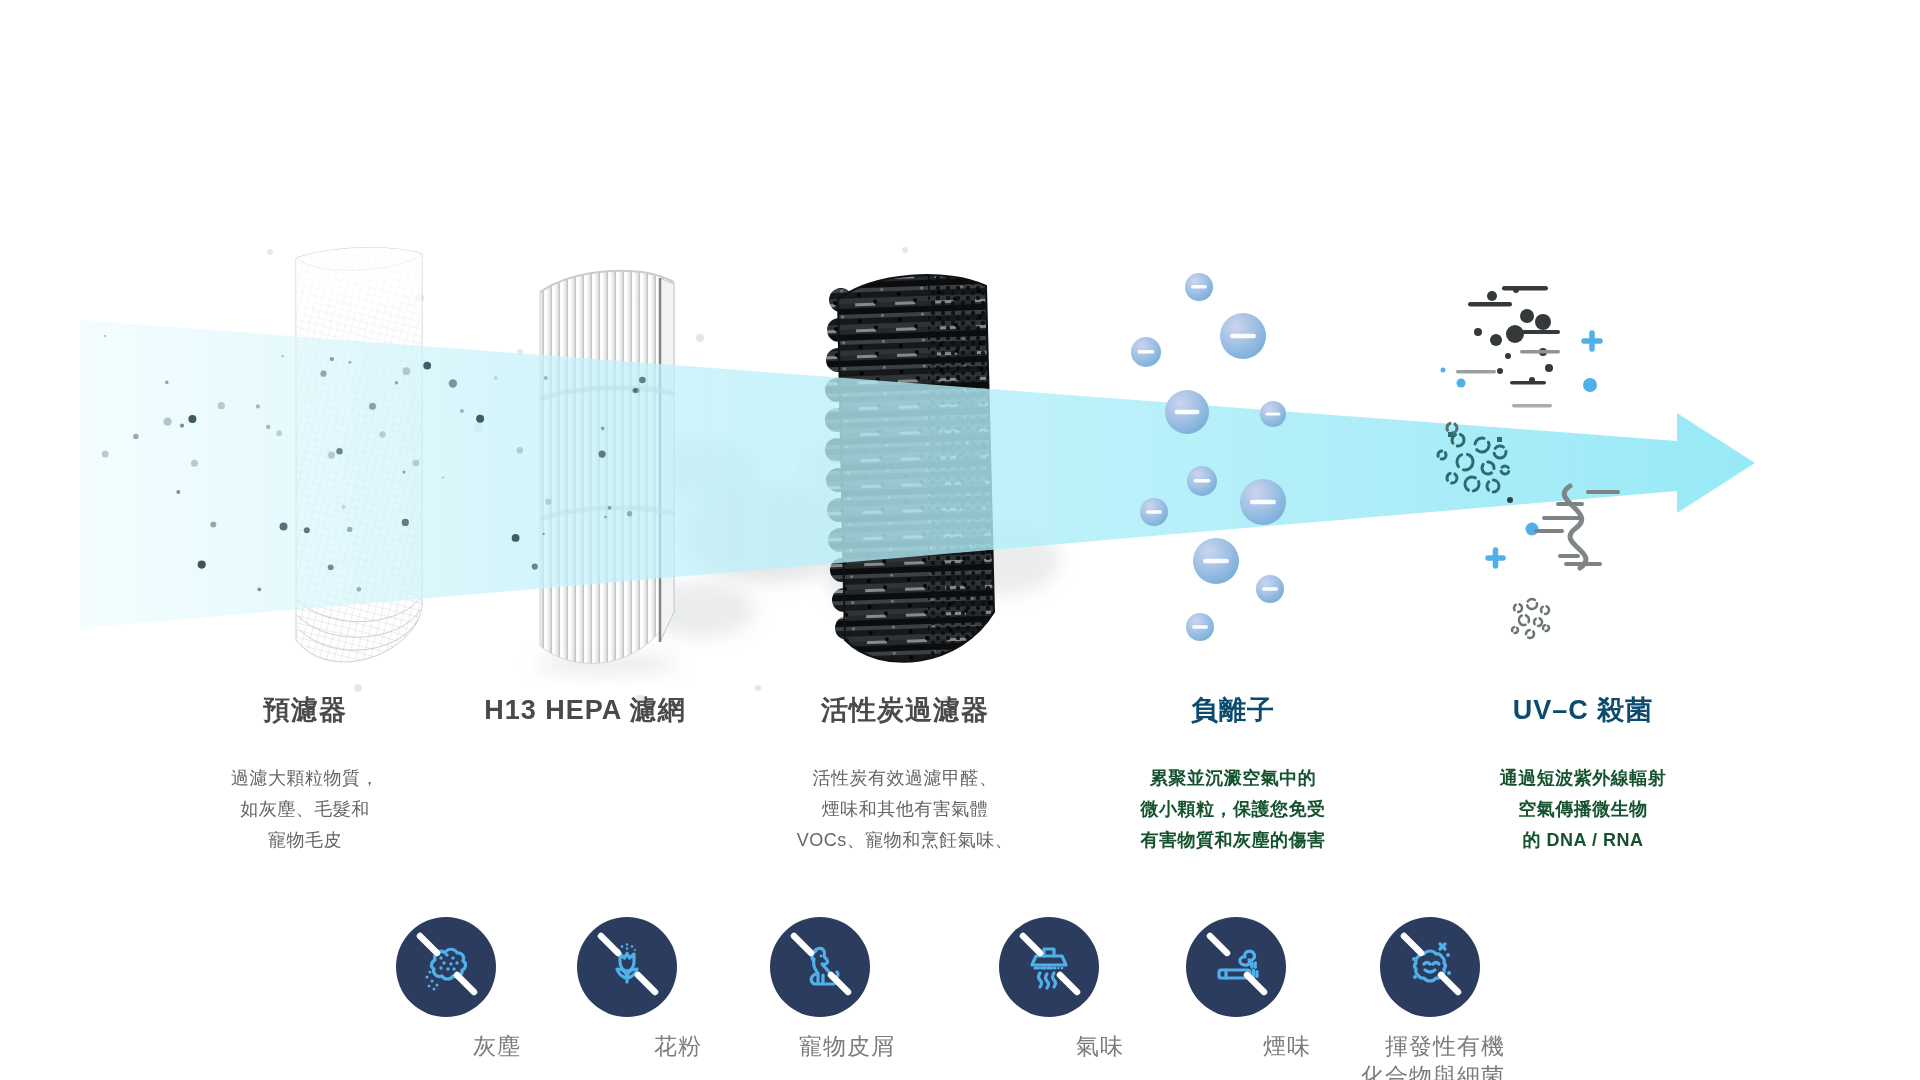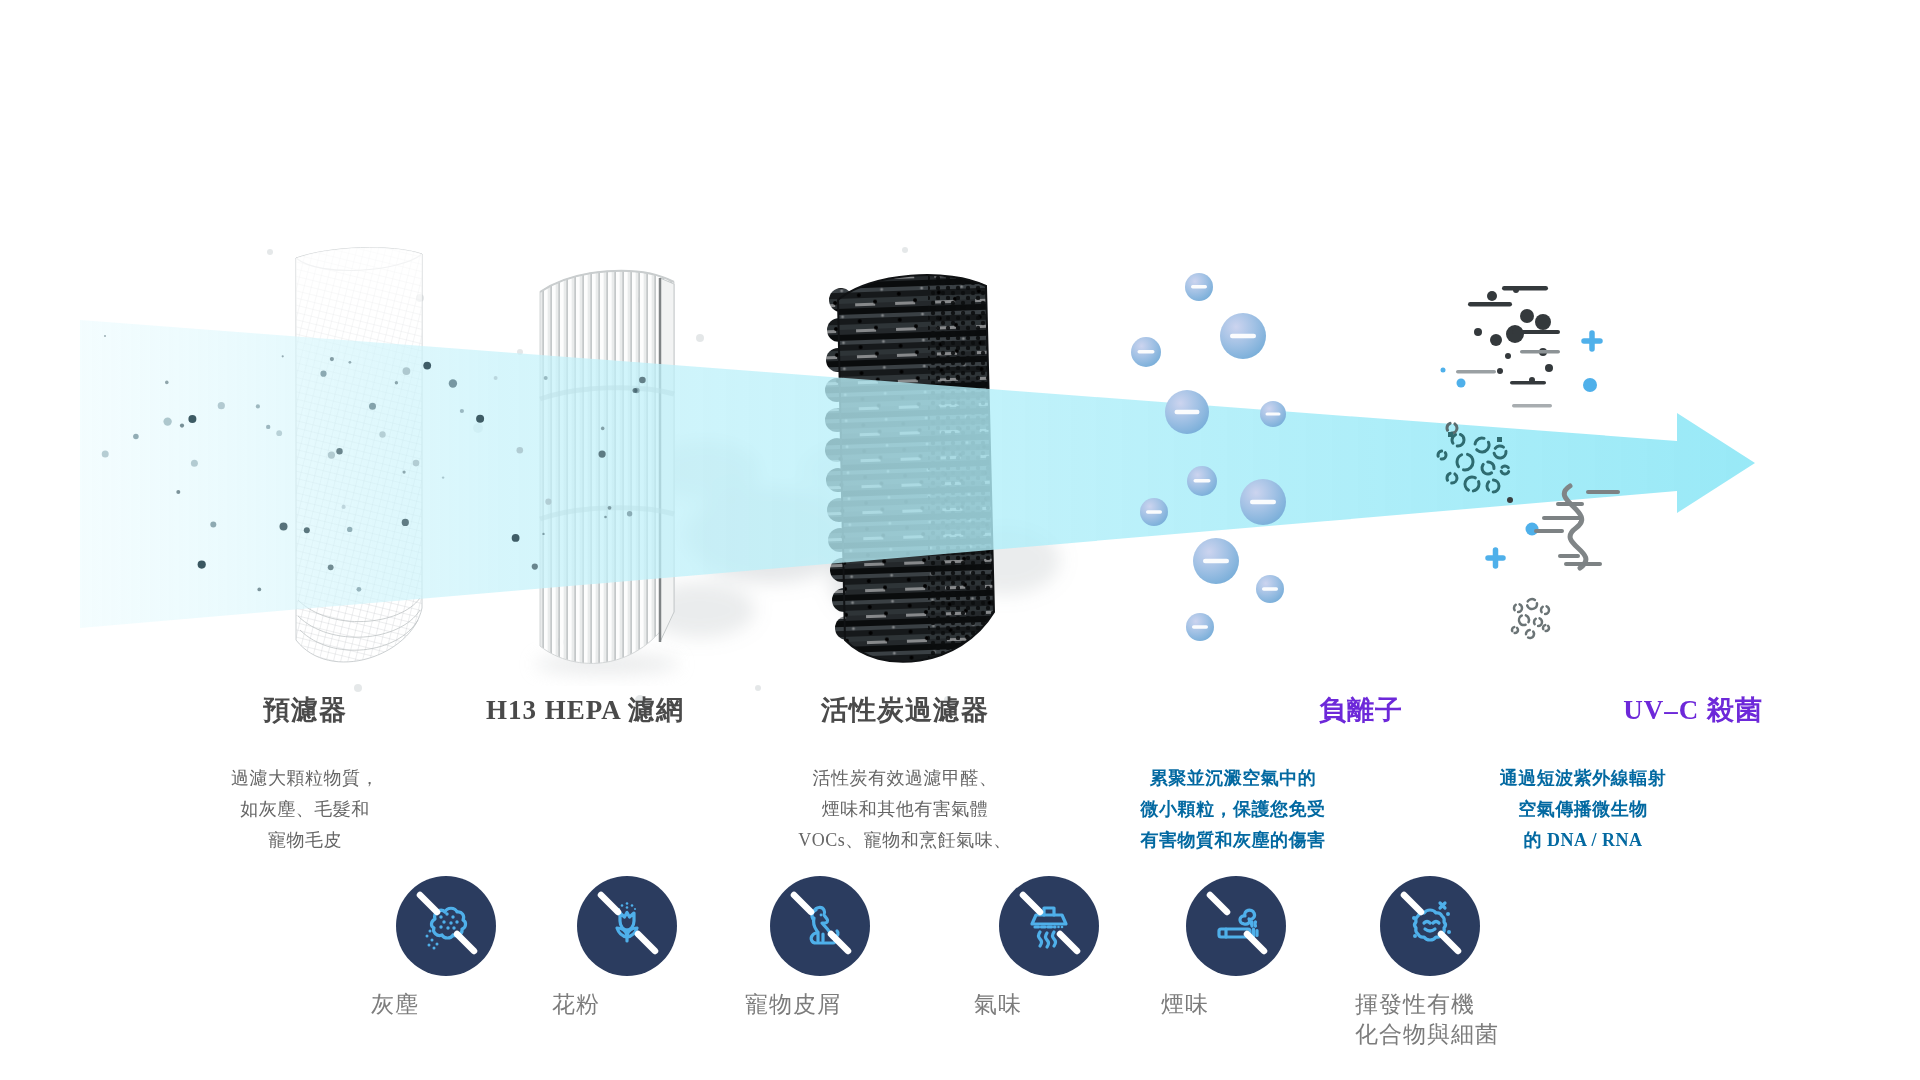--- a/index.html
+++ b/index.html
@@ -1,26 +1,26 @@
 <!DOCTYPE html>
 <html><head>
 <meta charset="utf-8">
 <style>
   html,body{margin:0;padding:0;background:#fff;}
   .canvas{
     position:relative;width:1792px;height:1080px;overflow:hidden;background:#ffffff;
-    font-family:Liberation Serif, serif;
+    font-family:Liberation Sans, sans-serif;
   }
   .art{position:absolute;left:0;top:0;}
   .stage{position:absolute;top:693px;text-align:center;}
   .stage-title{font-size:27px;font-weight:700;color:#4a4a4a;letter-spacing:1px;line-height:34px;}
-  .stage.highlight .stage-title{color:#6d28d9;text-align:right;}
+  .stage.highlight .stage-title{color:#0c4a6e;}
   .stage-desc{margin-top:36px;font-size:18px;line-height:31px;color:#666666;letter-spacing:.5px;}
-  .stage.highlight .stage-desc{color:#0369a1;font-weight:700;}
-  .pollutant{position:absolute;top:876px;width:150px;text-align:left;}
+  .stage.highlight .stage-desc{color:#14532d;font-weight:700;}
+  .pollutant{position:absolute;top:917px;width:150px;text-align:right;}
   .badge{width:100px;height:100px;margin:0 auto;}
   .plabel{margin-top:14px;font-size:23px;color:#7c7c7c;letter-spacing:1px;line-height:30px;}
   .plabel2{font-size:23px;color:#7c7c7c;letter-spacing:1px;line-height:30px;}
   .glyph{stroke:#4fb0ea;stroke-width:3.2;fill:none;stroke-linecap:round;stroke-linejoin:round;}
   .gdot{fill:#4fb0ea;stroke:none;}
   .slash{stroke:#ffffff;stroke-width:6.5;stroke-linecap:round;}
 </style>
 </head>
 <body>
 

